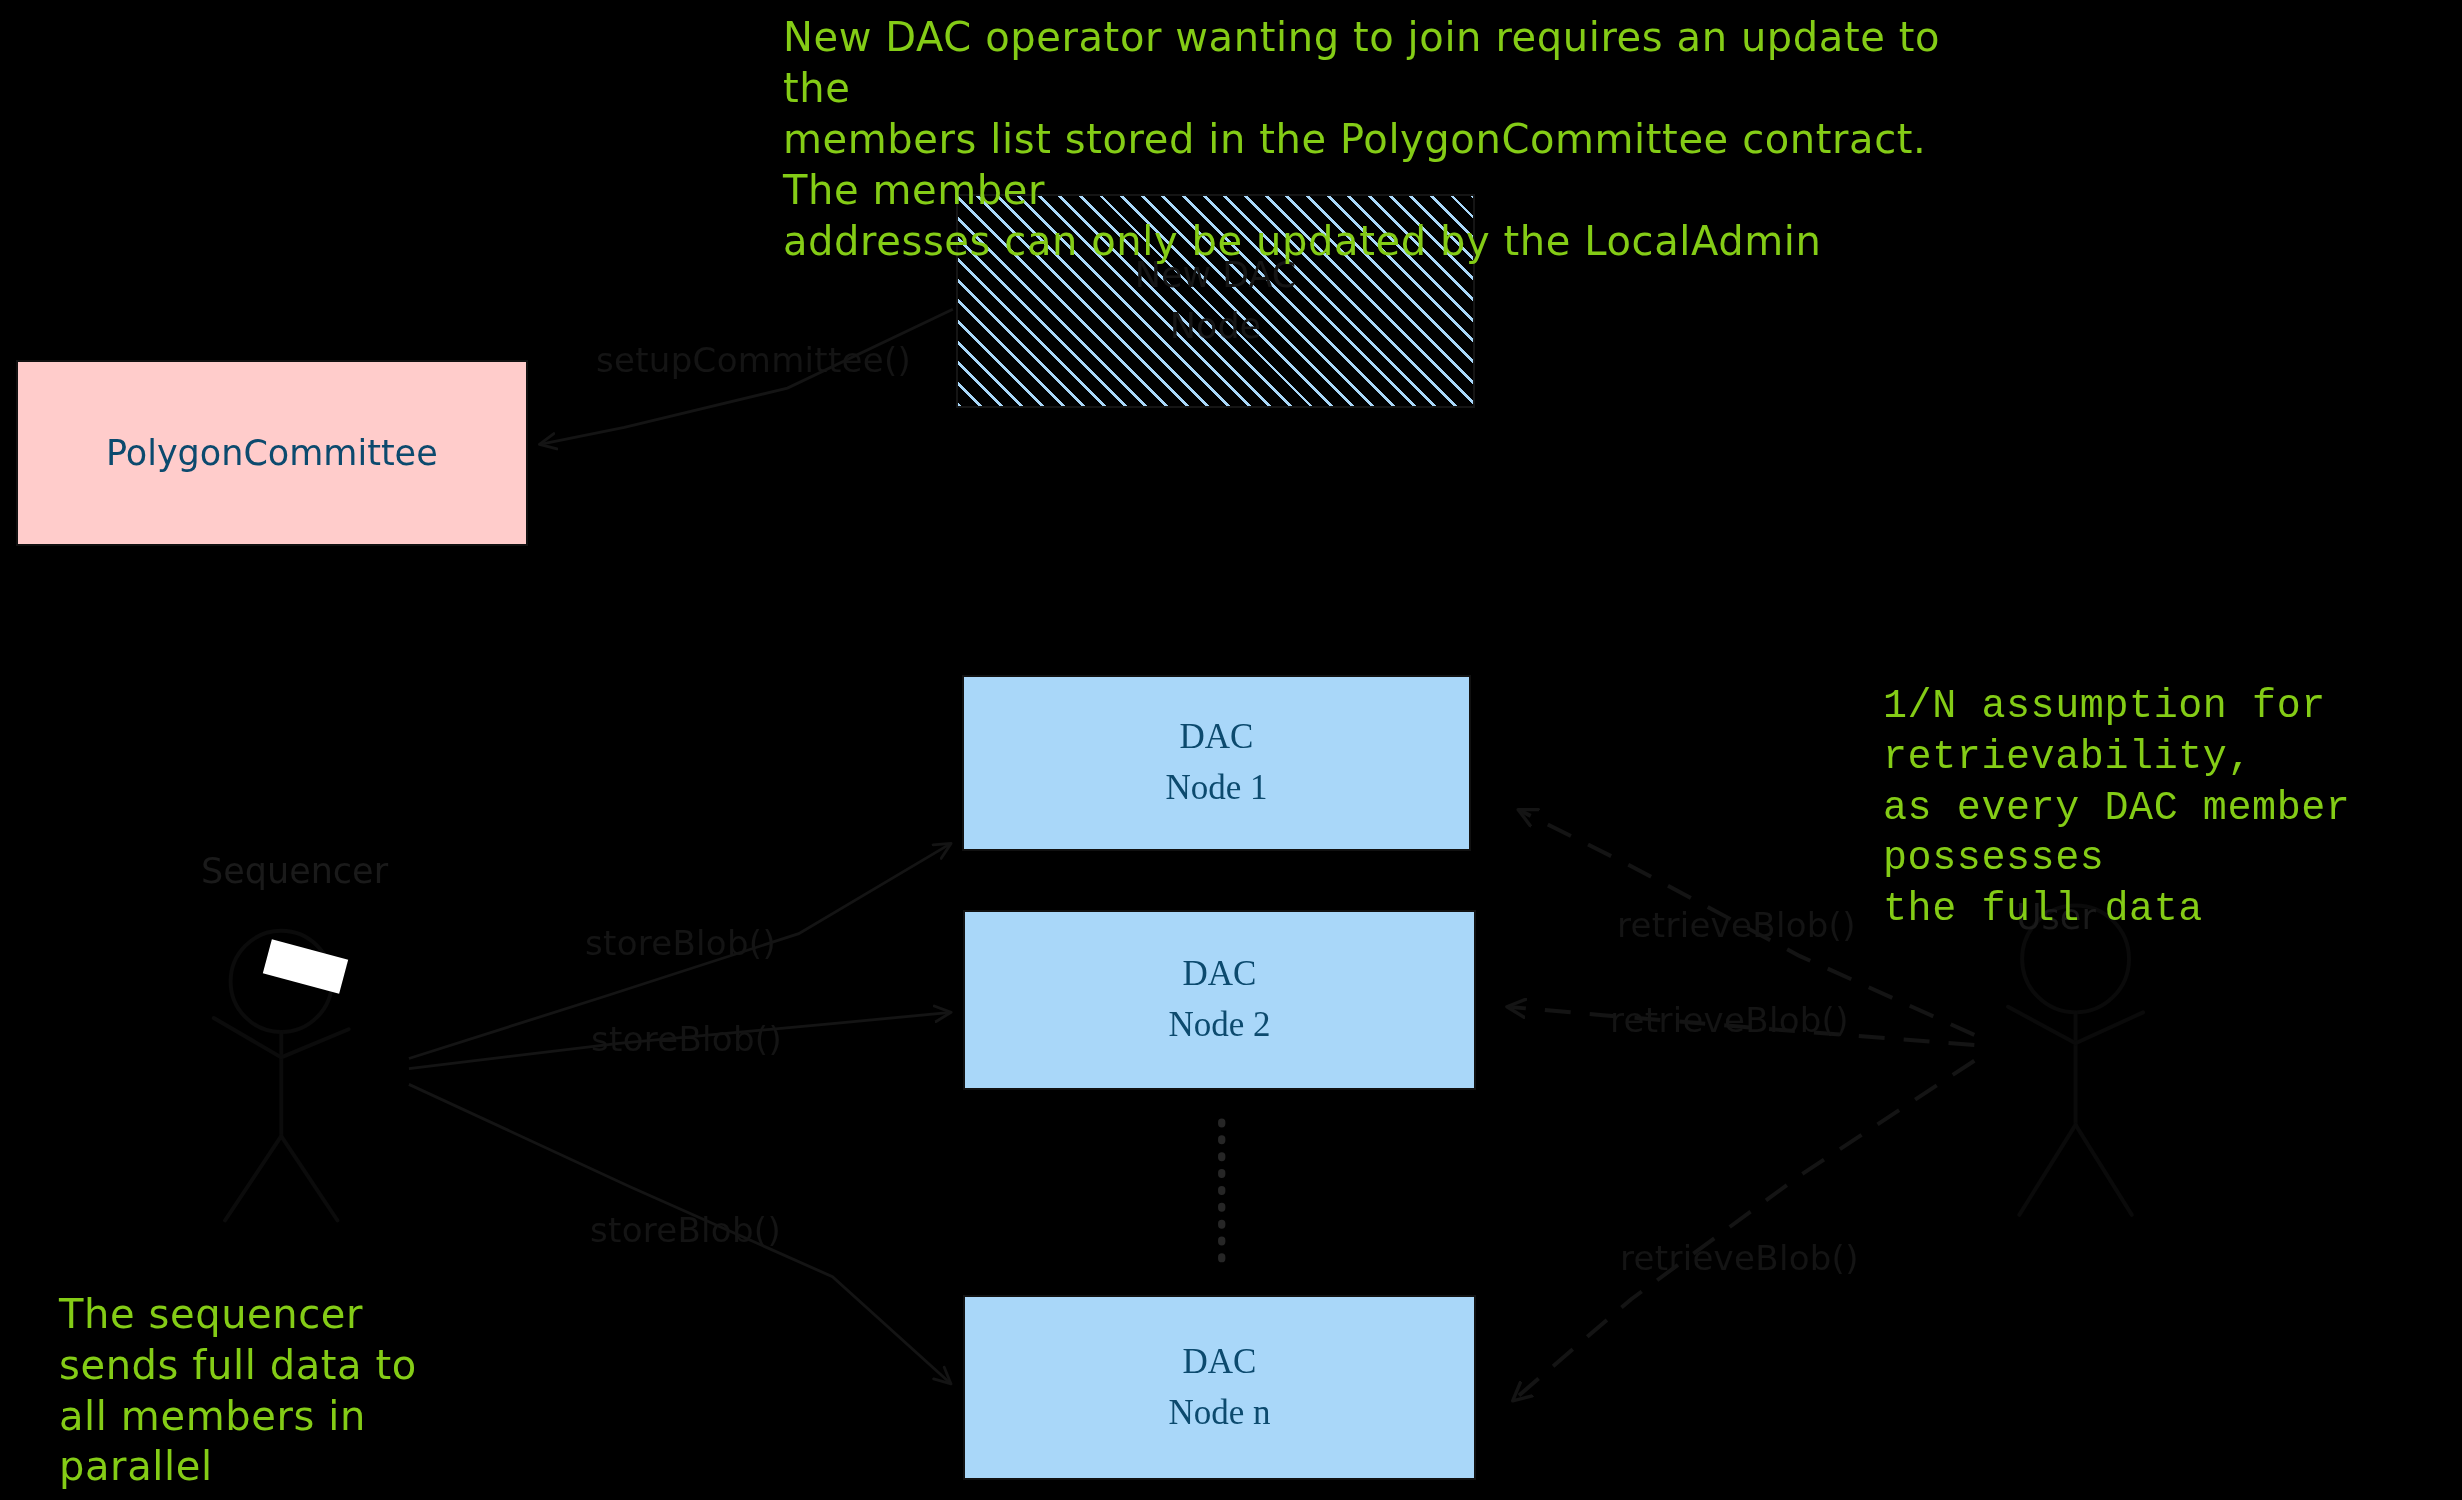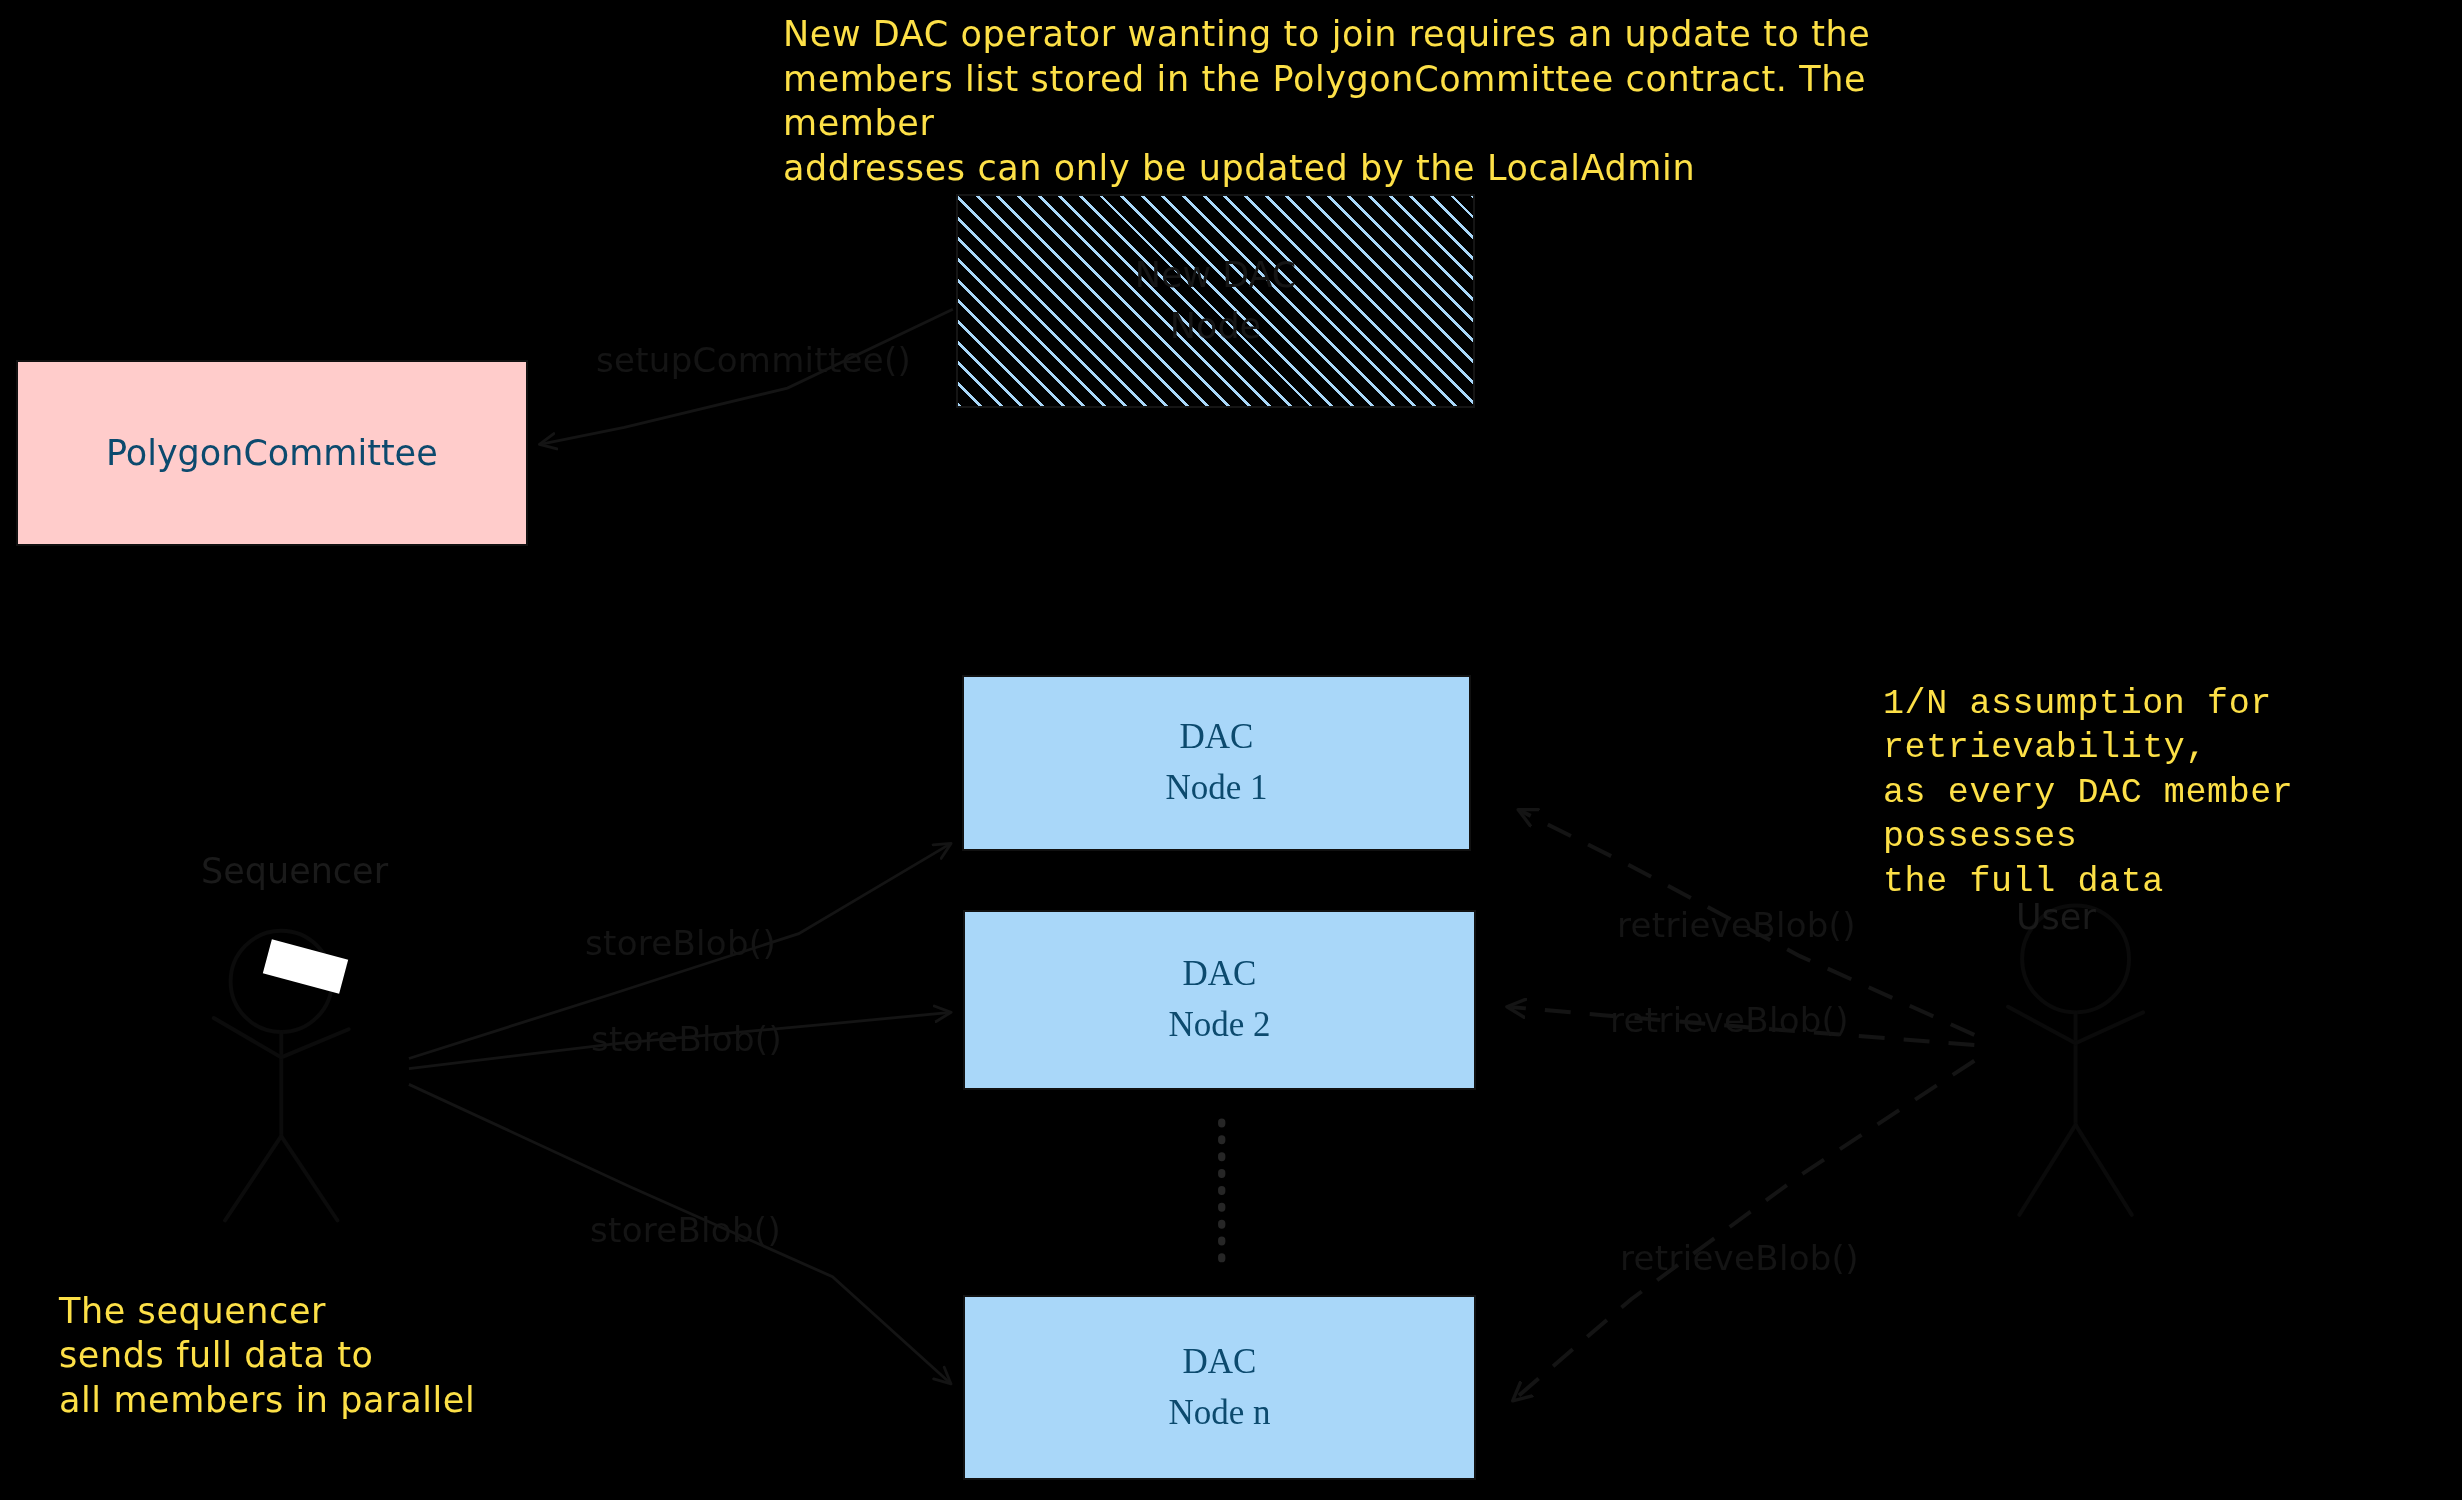--- a/index.html
+++ b/index.html
@@ -4,21 +4,21 @@
 <style>
   html,body{margin:0;padding:0;background:#000;}
   body{
     width:2462px;height:1500px;position:relative;overflow:hidden;
     font-family:"DejaVu Sans", sans-serif;
   }
   #stage{position:absolute;left:0;top:0;width:2462px;height:1500px;background:#000;}
   svg.layer{position:absolute;left:0;top:0;width:2462px;height:1500px;overflow:visible;}
 
   .note{
-    position:absolute;color:#fde047;font-size:35px;line-height:1.27;
+    position:absolute;color:#84cc16;font-size:40px;line-height:1.27;
     font-family:"DejaVu Sans", sans-serif;white-space:pre-line;letter-spacing:0.6px;
   }
   .edge-label{
     position:absolute;color:#141414;font-size:34px;
     font-family:"DejaVu Sans", sans-serif;white-space:nowrap;letter-spacing:0.3px;
   }
   .actor-label{
     position:absolute;color:#1a1a1a;font-size:35px;
     font-family:"DejaVu Sans", sans-serif;white-space:nowrap;
   }

